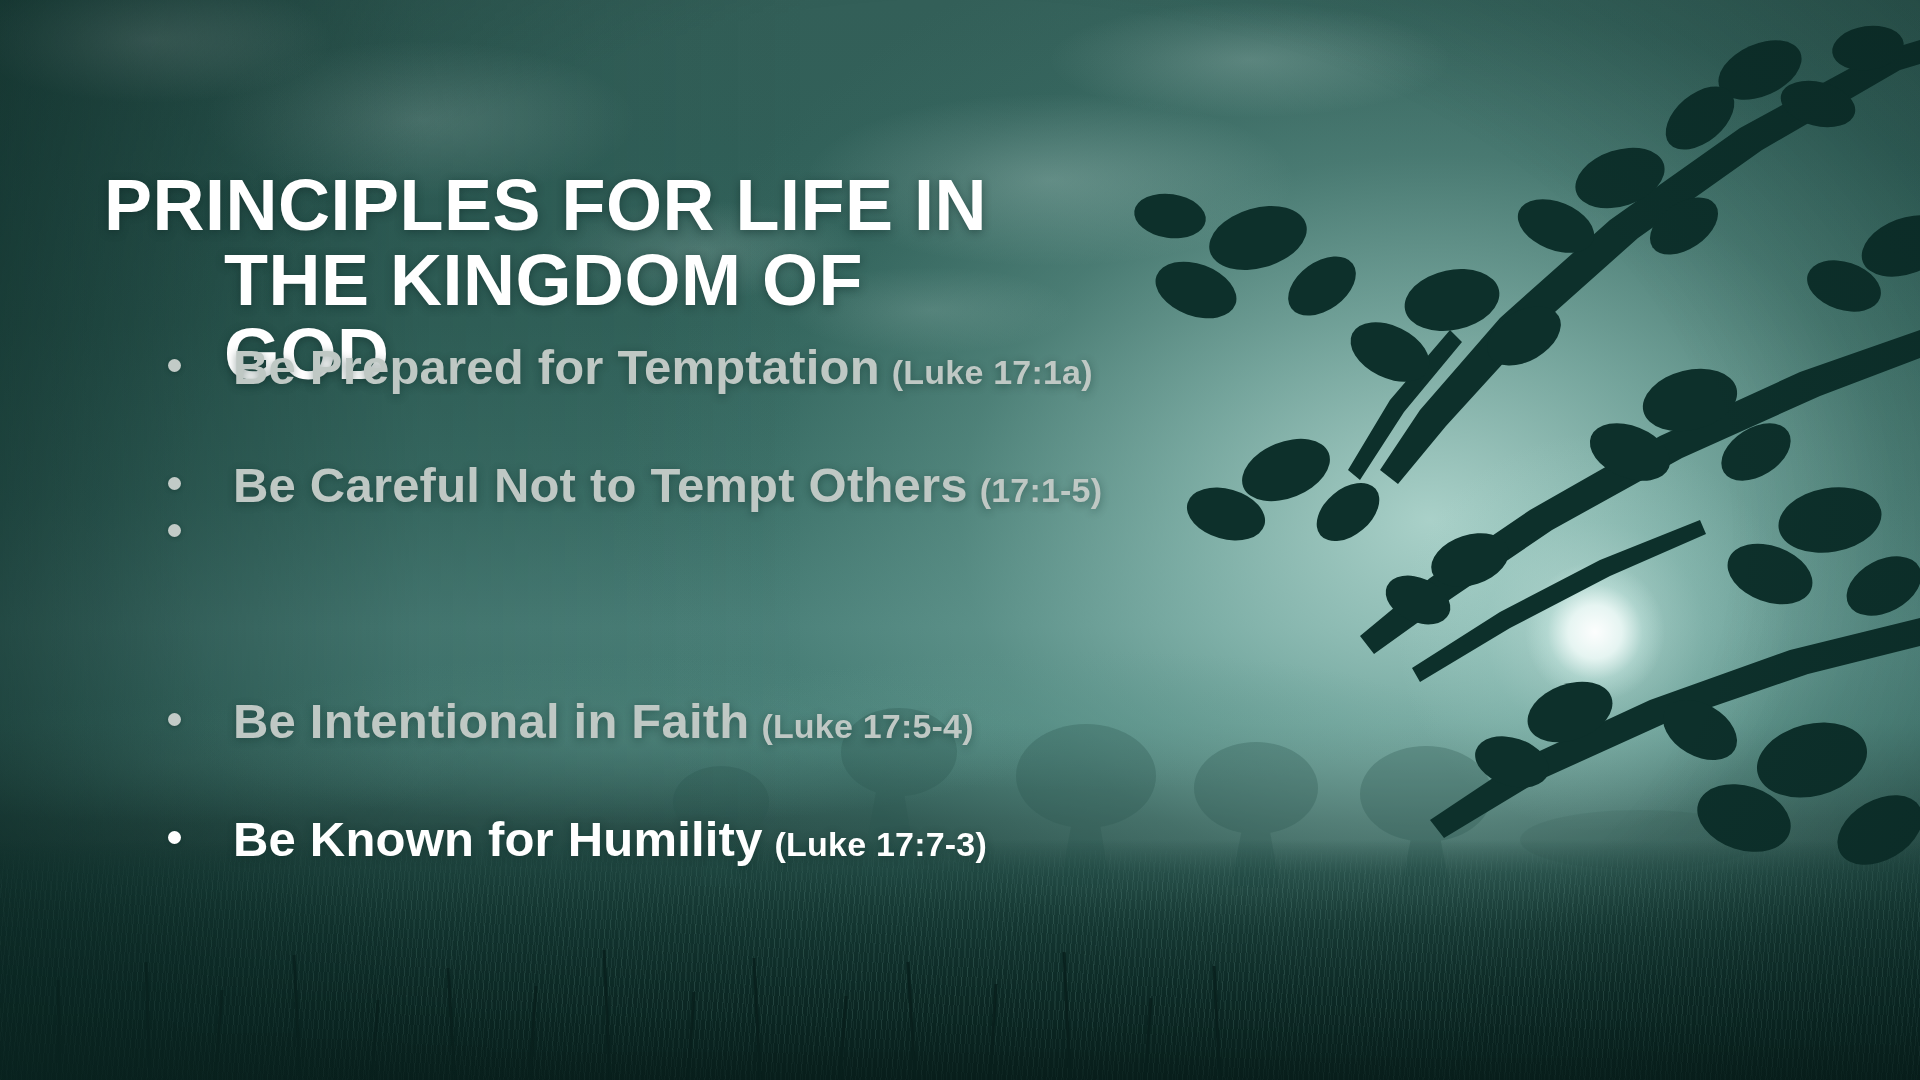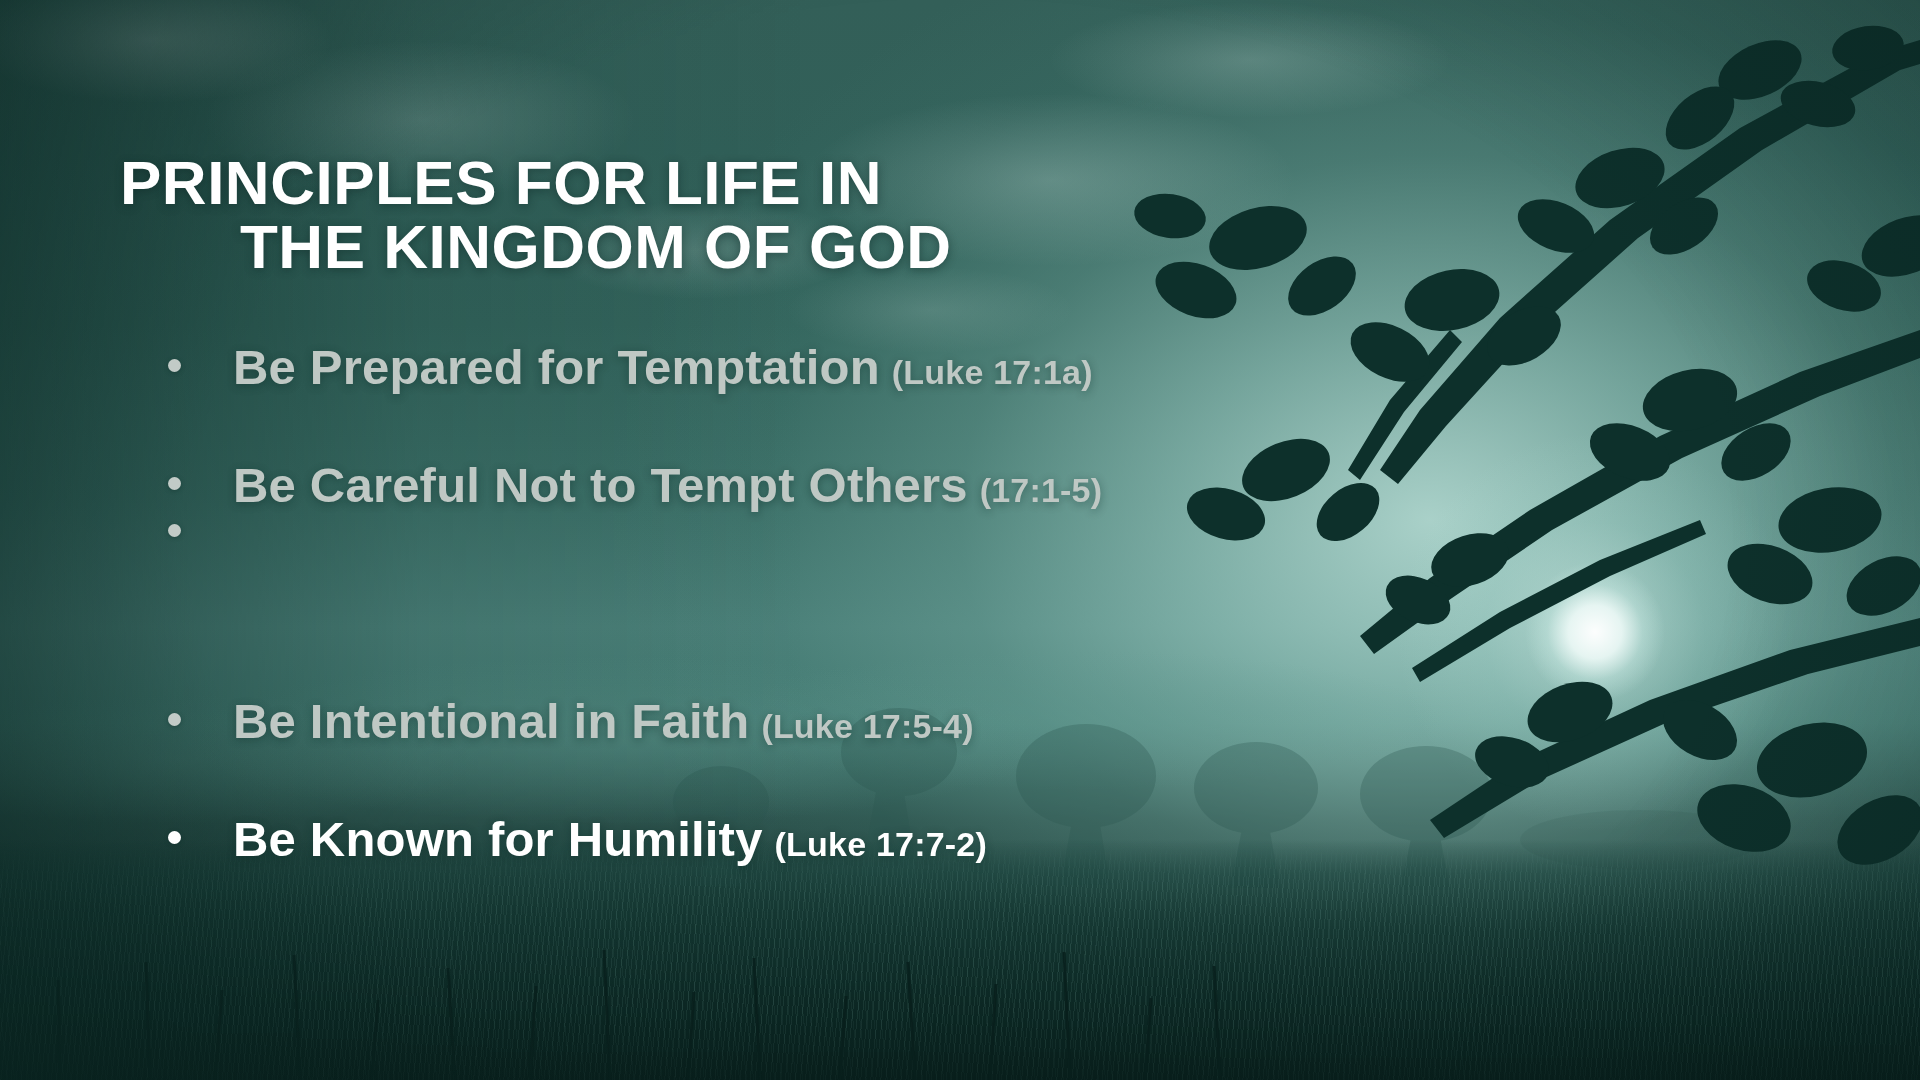--- a/index.html
+++ b/index.html
@@ -91,25 +91,25 @@
   .bg-vignette {
     background:
       linear-gradient(to right, rgba(10,38,34,0.55) 0%, rgba(10,38,34,0.12) 22%, rgba(0,0,0,0) 42%),
       radial-gradient(ellipse 1400px 980px at 960px 540px, rgba(0,0,0,0) 55%, rgba(6,28,25,0.38) 100%);
   }
   .bg-branches { pointer-events: none; }
 
   
   .title {
     position: absolute;
-    left: 120px;
+    left: 104px;
     top: 46px;
     width: 900px;
     color: #ffffff;
-    font-size: 62px;
+    font-size: 72px;
     font-weight: 700;
     line-height: 1.03;
     letter-spacing: 0.5px;
     text-transform: uppercase;
     text-shadow: 0 2px 10px rgba(8,34,30,0.45);
     white-space: pre-line;
   }
   .title .line2 { display: block; padding-left: 120px; }
 
   .bullets {
@@ -285,17 +285,17 @@
       </div>
       <div class="bullet-row">
         <span class="bullet-dot"></span>
       </div>
       <div class="bullet-row">
         <span class="bullet-dot"></span>
         <span class="bullet-text">Be Intentional in Faith<span class="bullet-ref">(Luke 17:5-4)</span></span>
       </div>
       <div class="bullet-row is-active">
         <span class="bullet-dot"></span>
-        <span class="bullet-text">Be Known for Humility<span class="bullet-ref">(Luke 17:7-2)</span></span>
+        <span class="bullet-text">Be Known for Humility<span class="bullet-ref">(Luke 17:7-3)</span></span>
       </div>
     </div>
 
 </div>
 
 </body></html>

